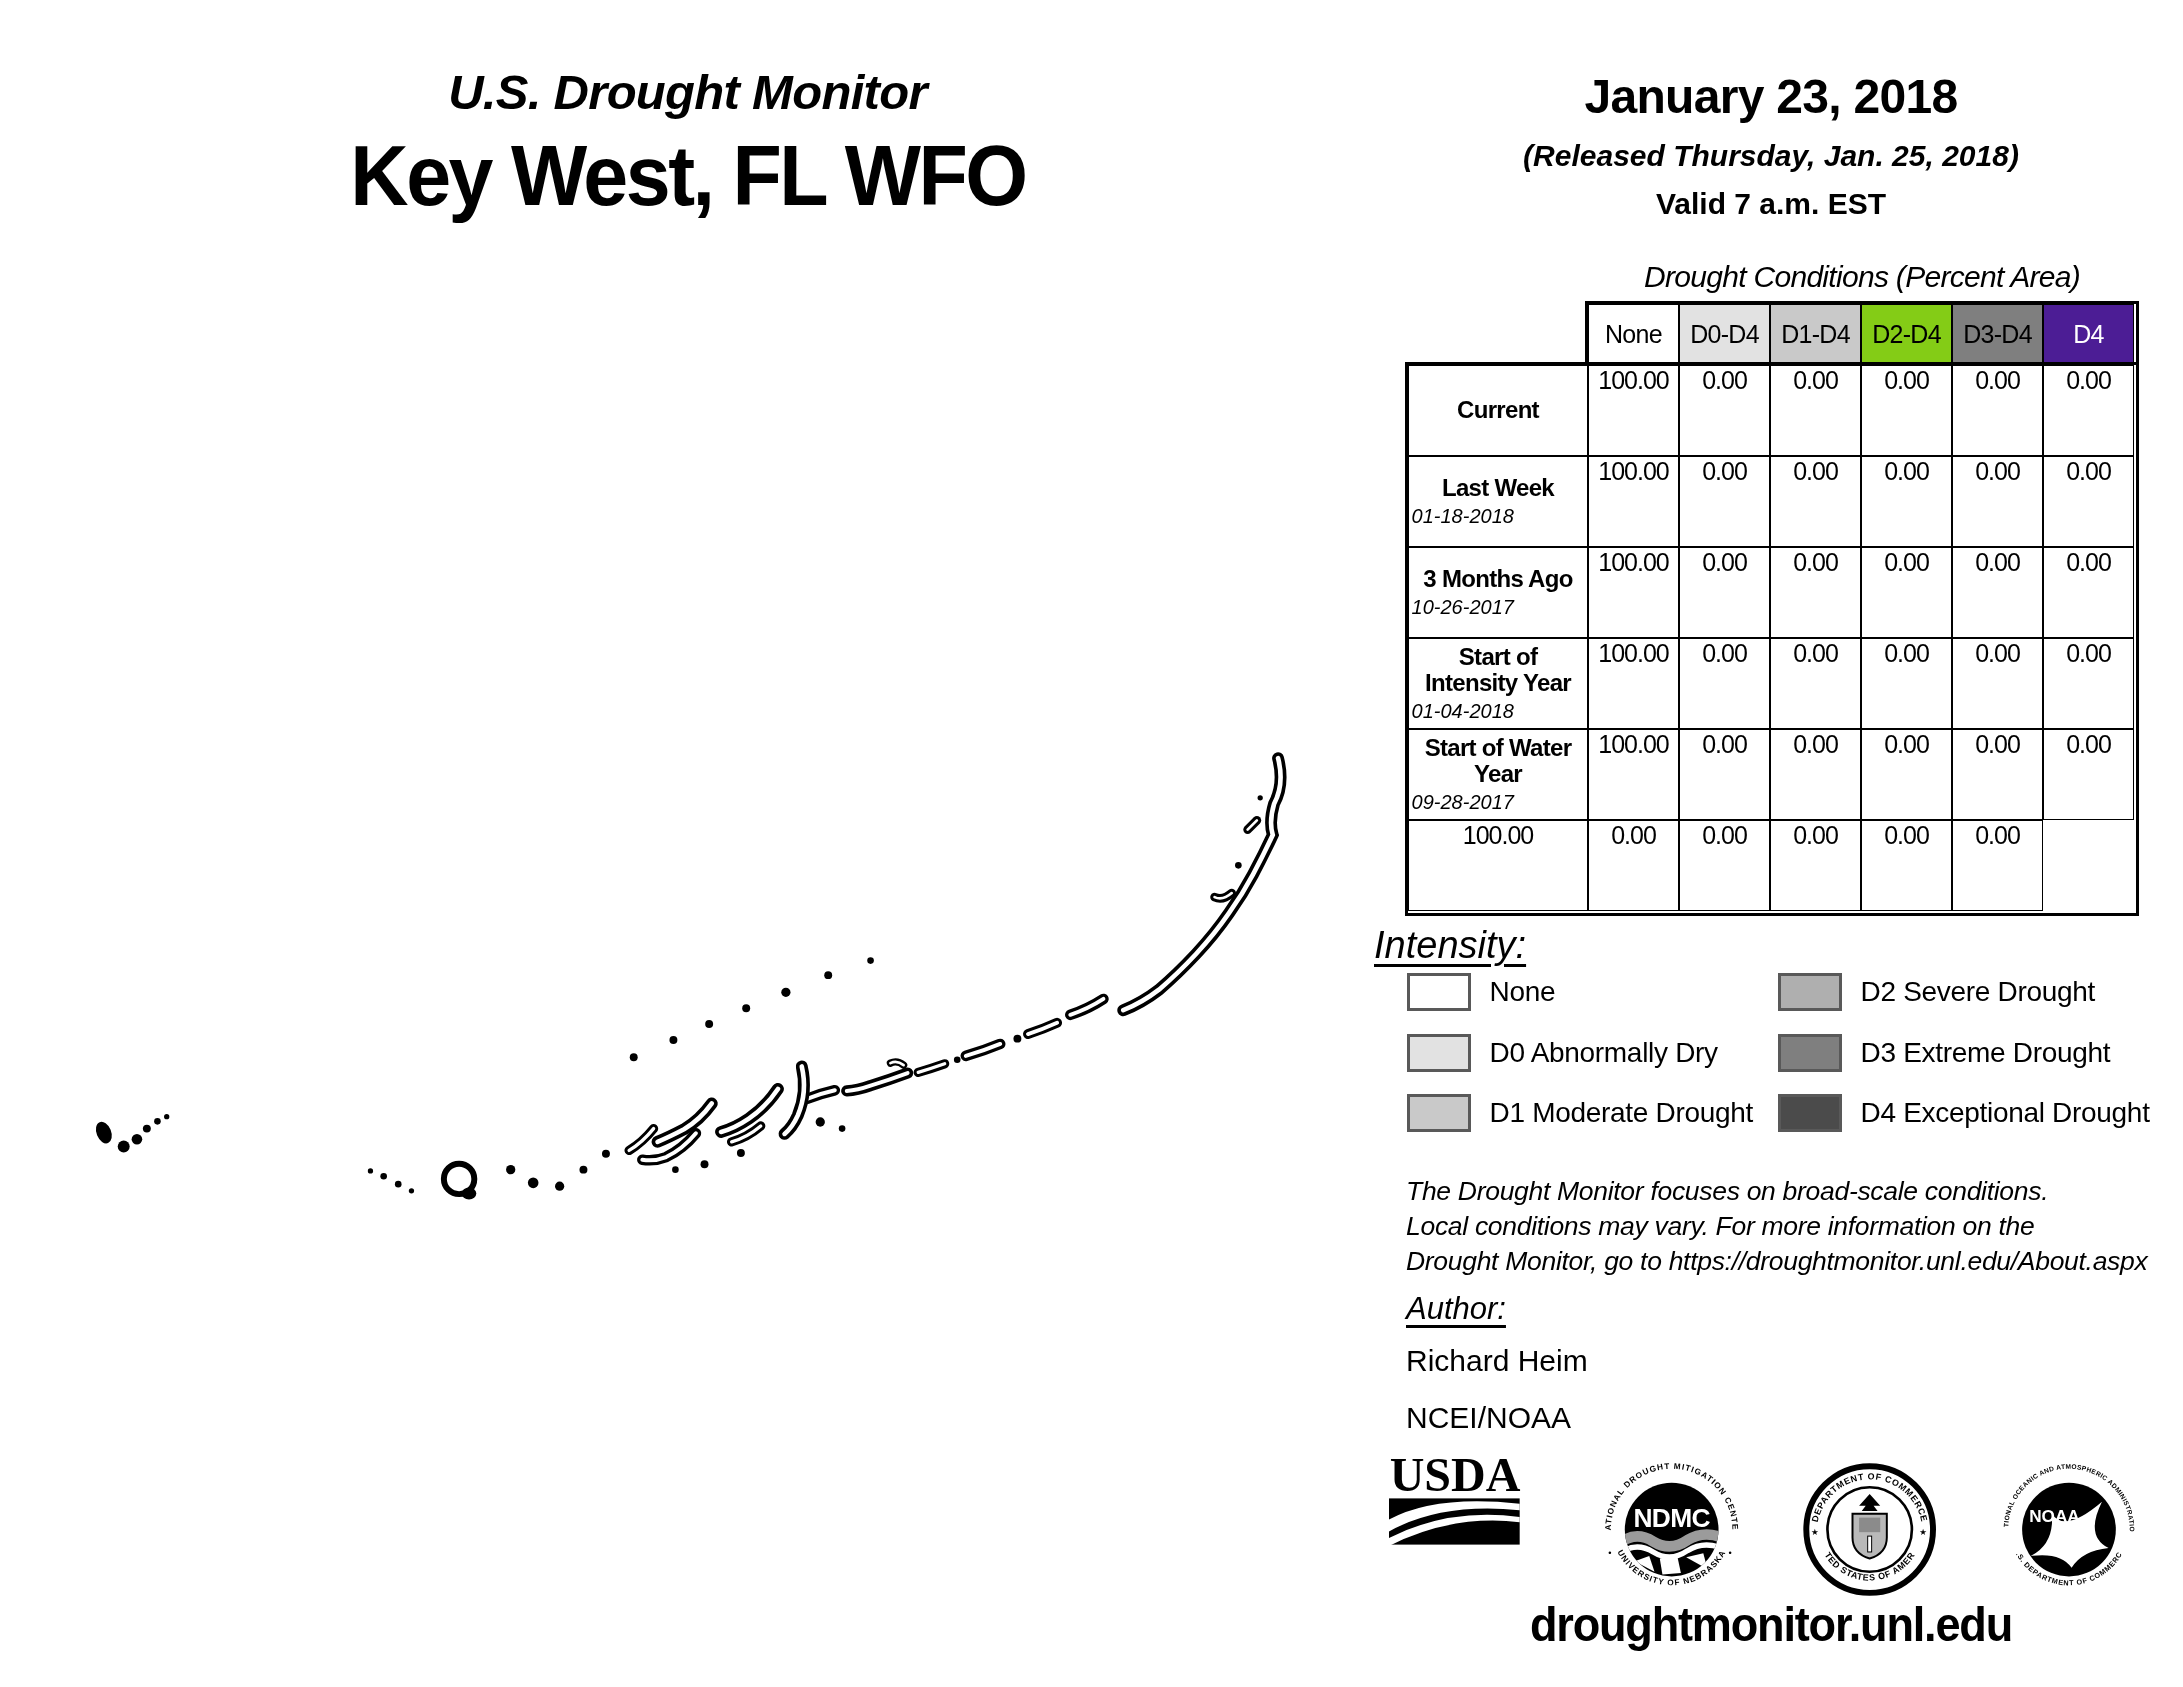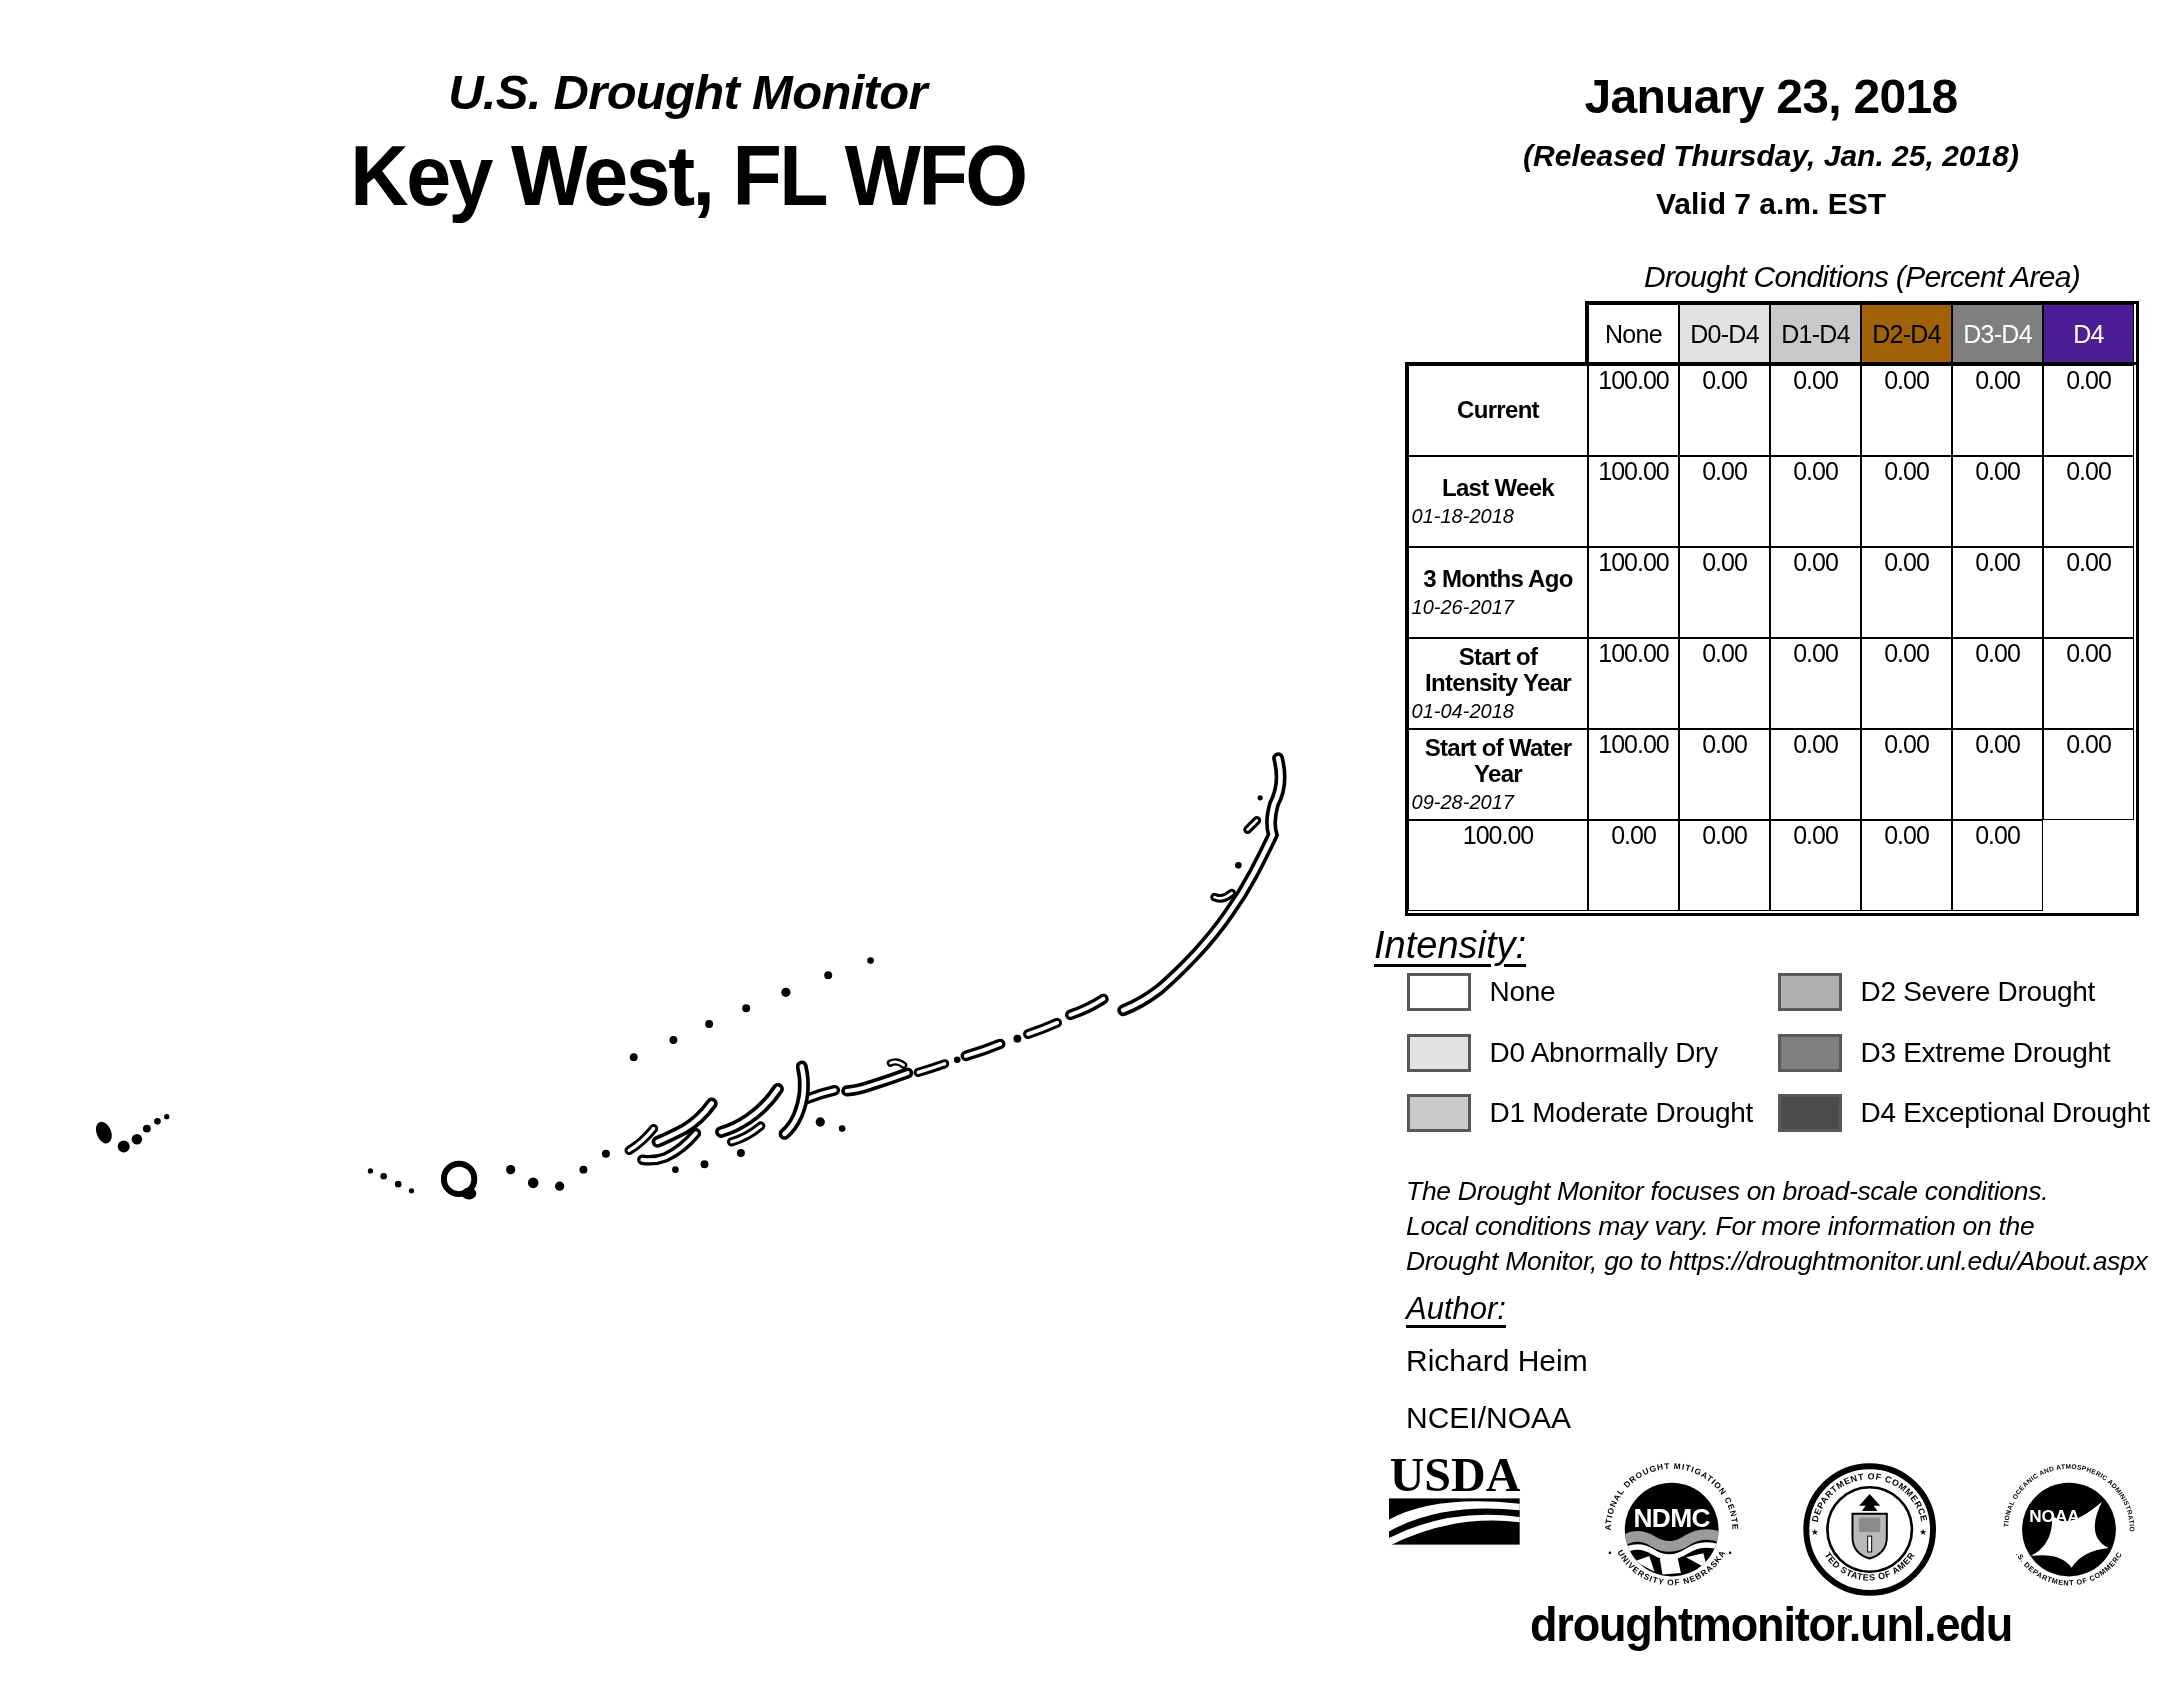--- a/index.html
+++ b/index.html
@@ -154,22 +154,22 @@
 <div class="abs" id="date-title">January 23, 2018</div>
 <div class="abs" id="released-line">(Released Thursday, Jan. 25, 2018)</div>
 <div class="abs" id="valid-line">Valid 7 a.m. EST</div>
 
 <div class="abs" id="table-title">Drought Conditions (Percent Area)</div>
 <div class="abs" id="header-frame"></div>
 <div class="abs" id="col-headers">
     <div class="hcell" style="background: rgb(255, 255, 255); color: rgb(0, 0, 0);">None</div>
     <div class="hcell" style="background: rgb(226, 226, 226); color: rgb(0, 0, 0);">D0-D4</div>
     <div class="hcell" style="background: rgb(201, 201, 201); color: rgb(0, 0, 0);">D1-D4</div>
-    <div class="hcell" style="background: #a16207; color: rgb(0, 0, 0);">D2-D4</div>
-    <div class="hcell" style="background: rgb(127, 127, 127); color: #ffffff;">D3-D4</div>
+    <div class="hcell" style="background: #84cc16; color: rgb(0, 0, 0);">D2-D4</div>
+    <div class="hcell" style="background: rgb(127, 127, 127); color: #000000;">D3-D4</div>
     <div class="hcell" style="background: #4c1d95; color: rgb(255, 255, 255); text-align: center;">D4</div>
   </div>
 <div class="abs" id="body-frame"></div>
 <div class="abs" id="table-body">
     <div class="cell label-cell">
       <div class="row-title">Current</div>
     </div>
     <div class="cell val-cell">100.00</div>
     <div class="cell val-cell">0.00</div>
     <div class="cell val-cell">0.00</div>

